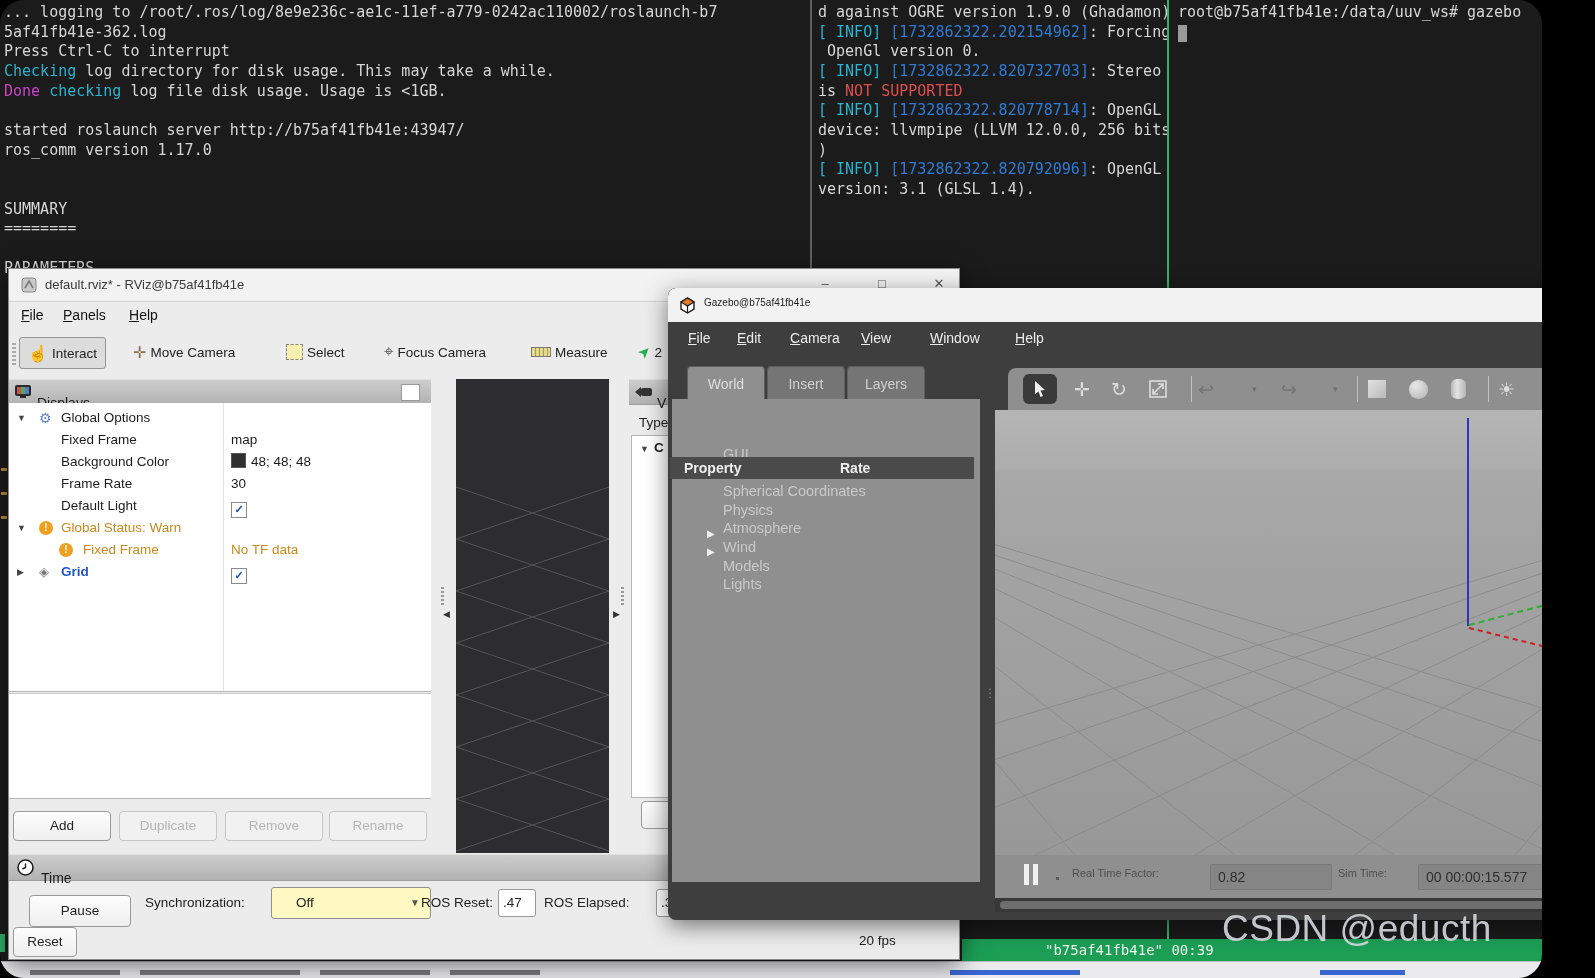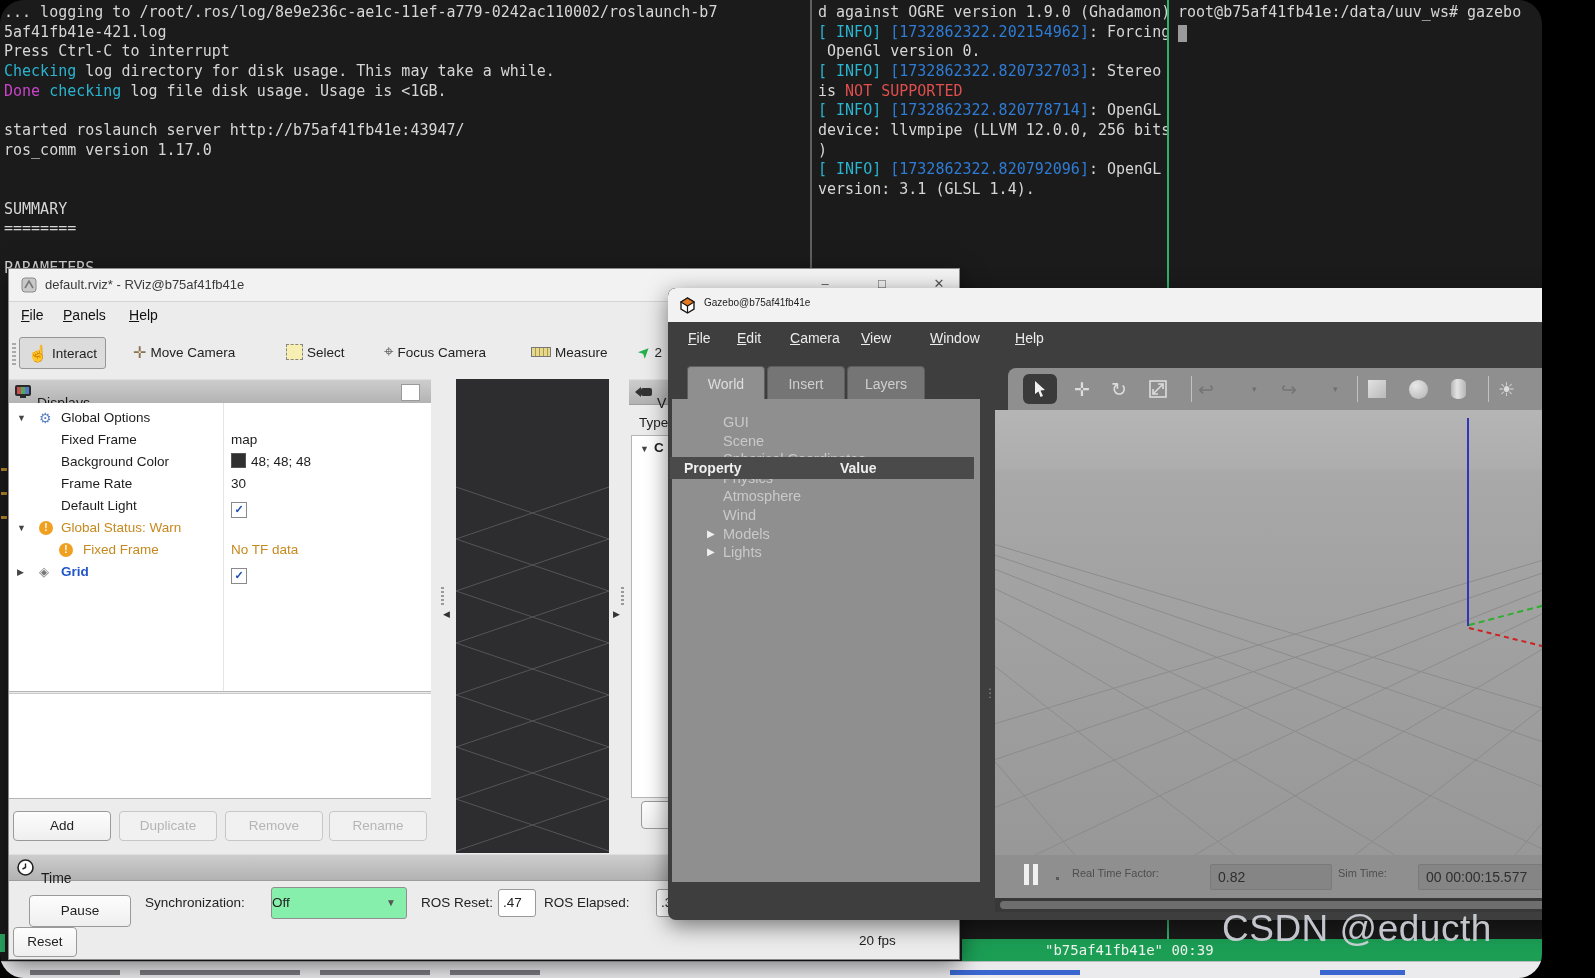--- a/index.html
+++ b/index.html
@@ -67,37 +67,37 @@
   #rviz-viewport{position:absolute;left:447px;top:110px;width:153px;height:474px;background:#2d2d30;}
   .split-arrow{position:absolute;font-size:9px;color:#333;}
   .vdots{position:absolute;width:3px;height:22px;
     background:repeating-linear-gradient(#ececec 0 2px,#9a9a9a 2px 4px);}
   #views-list{position:absolute;left:622px;top:166px;width:40px;height:361px;background:#fff;
     border:1px solid #b5b5b5;}
   #views-save{position:absolute;left:632px;top:532px;width:30px;height:26px;}
   #time-row .lbl{position:absolute;font-size:13.5px;color:#222;top:8px;}
   .field{position:absolute;background:#fff;border:1px solid #9a9a9a;border-radius:3px;
     font-size:13.5px;color:#222;line-height:26px;padding-left:4px;}
-  #sync-dd{position:absolute;left:262px;top:0;width:134px;height:30px;background:#86efac;
-    border:1px solid #8f8f8f;border-radius:3px;line-height:30px;padding-left:0;font-size:13.5px;}
+  #sync-dd{position:absolute;left:262px;top:0;width:134px;height:30px;background:#fef9c3;
+    border:1px solid #8f8f8f;border-radius:3px;line-height:30px;padding-left:24px;font-size:13.5px;}
   #sync-dd .caret{position:absolute;right:10px;top:0;color:#555;font-size:10px;}
   #fps{position:absolute;left:850px;top:664px;width:90px;font-size:13.5px;color:#222;}
   
   #gazebo{left:668px;top:288px;width:927px;height:632px;background:#3e3e3e;
     border-radius:8px 0 0 8px;z-index:2;overflow:hidden;}
   #gazebo .titlebar{position:absolute;left:0;top:0;width:100%;height:34px;background:#f2f2f2;
     border-radius:8px 0 0 0;border-bottom:1px solid #cfcfcf;}
   #gazebo .title{position:absolute;left:36px;top:9px;font-size:10px;color:#222;}
   #gz-menubar{position:absolute;left:0;top:34px;width:100%;height:34px;background:#3e3e3e;}
   #gz-menubar .menu-item{color:#ececec;top:8px;}
   .gz-tab{position:absolute;top:78px;height:34px;width:76px;text-align:center;line-height:34px;
     font-size:14px;color:#cfcfcf;background:#757575;border-radius:4px 4px 0 0;border:1px solid #5e5e5e;}
   .gz-tab.active{background:#8f8f8f;color:#dedede;border-bottom:none;}
   #gz-panel{position:absolute;left:4px;top:111px;width:308px;height:483px;background:#8f8f8f;}
-  .gz-item{position:absolute;left:51px;font-size:14.5px;color:#c9c9c9;height:18px;line-height:18px;}
+  .gz-item{position:absolute;left:51px;font-size:14.5px;color:#c9c9c9;height:18px;line-height:18px;margin-top:32px;}
   .gz-exp{position:absolute;left:35px;color:#efefef;font-size:10px;}
   #gz-prop-header{position:absolute;left:2px;top:169px;width:304px;height:22px;background:#4a4a4a;
     color:#efefef;font-weight:bold;font-size:14px;line-height:22px;}
   #gz-splitter{position:absolute;left:312px;top:68px;width:15px;height:552px;background:#3e3e3e;}
   #gz-toolbar{position:absolute;left:340px;top:80px;width:587px;height:42px;background:#8f8f8f;
     border-radius:8px 0 0 0;}
   .gtool{position:absolute;top:7px;height:28px;display:flex;align-items:center;color:#dcdcdc;}
   .gtool.active{background:#3a3a3a;border-radius:6px;width:34px;height:30px;top:6px;justify-content:center;}
   .gsep{position:absolute;top:8px;width:1px;height:26px;background:#c2c2c2;}
   .gcaret{color:#6f6f6f;font-size:9px;}
@@ -114,21 +114,21 @@
   #gz-scroll .thumb{position:absolute;left:5px;top:3px;width:556px;height:8px;background:#6e6e6e;border-radius:4px;}
   .edge-mark{position:absolute;}
 </style>
 </head>
 <body>
 
 <div id="screen">
 
   <div class="term-pane" style="left:4px;top:3px;width:805px;" id="pane-left">
       <div class="tl"><span class="c-w">... logging to /root/.ros/log/8e9e236c-ae1c-11ef-a779-0242ac110002/roslaunch-b7</span></div>
-      <div class="tl"><span class="c-w">5af41fb41e-421.log</span></div>
+      <div class="tl"><span class="c-w">5af41fb41e-362.log</span></div>
       <div class="tl"><span class="c-w">Press Ctrl-C to interrupt</span></div>
       <div class="tl"><span class="c-cy">Checking</span><span class="c-w"> log directory for disk usage. This may take a while.</span></div>
       <div class="tl"><span class="c-mg">Done</span><span class="c-w"> </span><span class="c-cy">checking</span><span class="c-w"> log file disk usage. Usage is &lt;1GB.</span></div>
       <div class="tl"></div>
       <div class="tl"><span class="c-w">started roslaunch server http://b75af41fb41e:43947/</span></div>
       <div class="tl"><span class="c-w">ros_comm version 1.17.0</span></div>
       <div class="tl"></div>
       <div class="tl"></div>
       <div class="tl"><span class="c-w">SUMMARY</span></div>
       <div class="tl"><span class="c-w">========</span></div>
@@ -372,21 +372,21 @@
         <div class="gz-item" style="top: 69.8px;">Physics</div>
         <div class="gz-item" style="top: 88.4px;">Atmosphere</div>
         <div class="gz-item" style="top: 107px;">Wind</div>
         <div class="gz-exp" style="top: 128.6px;">▶</div>
         <div class="gz-item" style="top: 125.6px;">Models</div>
         <div class="gz-exp" style="top: 147.2px;">▶</div>
         <div class="gz-item" style="top: 144.2px;">Lights</div>
       </div>
     <div id="gz-prop-header">
       <span style="position:absolute;left:14px;">Property</span>
-      <span style="position:absolute;left:170px;">Value</span>
+      <span style="position:absolute;left:170px;">Rate</span>
     </div>
 
     <div id="gz-splitter">
       <span style="position:absolute;left:4px;top:330px;color:#8a8a8a;font-size:12px;">⋮</span>
     </div>
 
     <div id="gz-toolbar">
         <div class="gtool active" style="left: 15px;">
           <svg width="16" height="18">
             <path d="M3 1 L13 10 L8.5 10.5 L11 16 L8.5 17 L6.5 11.5 L3 14 Z" fill="#f0f0f0"></path>

